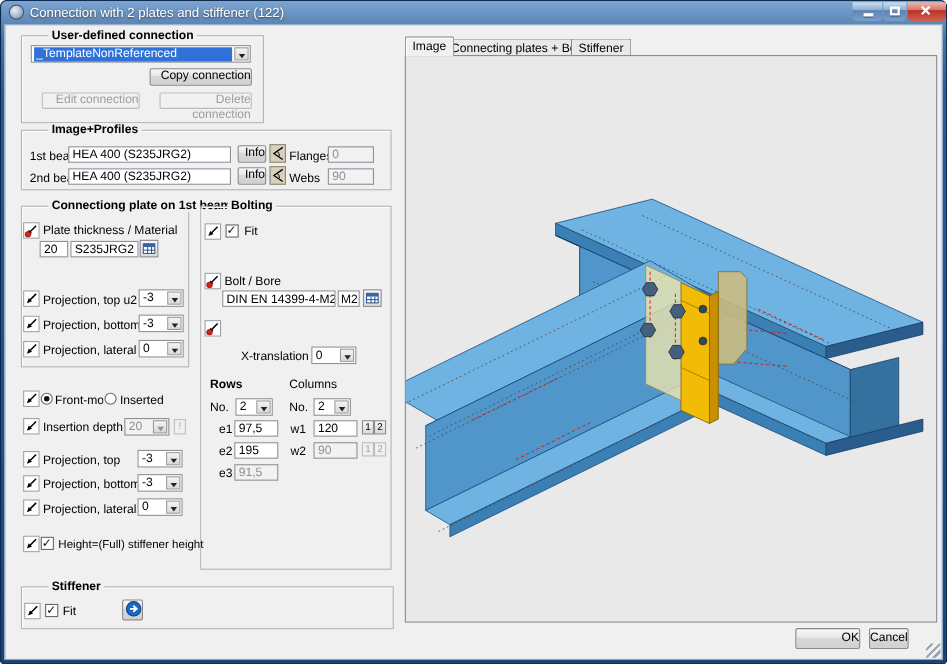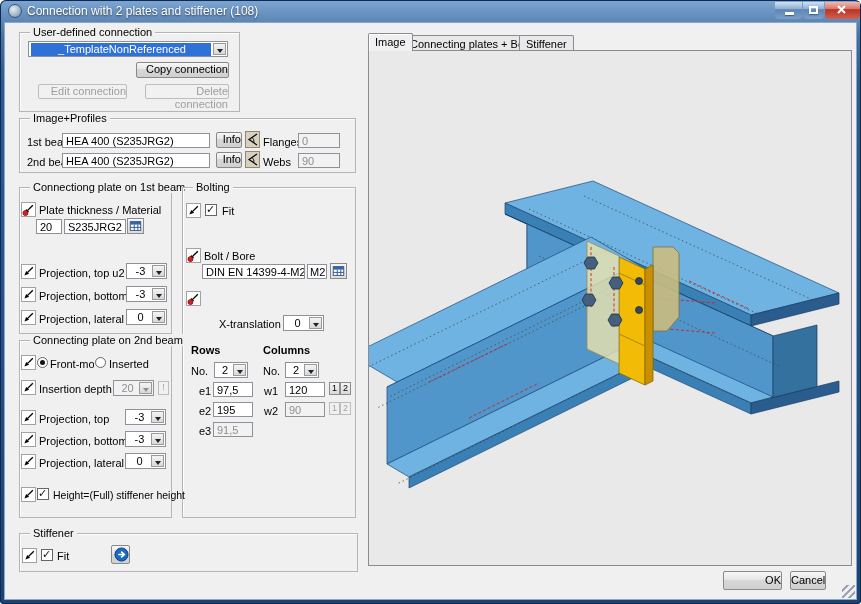--- a/index.html
+++ b/index.html
@@ -18,30 +18,30 @@
   .capbtn{position:absolute;top:2px;height:17px;border:1px solid #1c3least557;border-radius:0 0 4px 4px;
     background:linear-gradient(180deg,#cfe0f2 0%,#8fb0d4 40%,#5d85b4 45%,#7ba0c9 100%);}
   .capbtn.min{left:775px;width:27px;}
   .capbtn.max{left:803px;width:21px;}
   .capbtn.close{left:825px;width:35px;background:linear-gradient(180deg,#f0b8ae 0%,#d9776a 40%,#b93425 45%,#d2604f 100%);}
   .glyph-min{position:absolute;left:50%;bottom:4px;width:9px;height:3px;margin-left:-4px;background:#fff;box-shadow:0 1px 1px rgba(0,0,0,.4);}
   .glyph-max{position:absolute;left:50%;top:4px;width:9px;height:8px;margin-left:-5px;border:2px solid #fff;box-shadow:0 1px 1px rgba(0,0,0,.3);}
   .body{position:absolute;left:4px;top:22px;width:853px;height:578px;background:#f0f0f0;border:1px solid #88a8cc;}
   
   .grp{position:absolute;border:1px solid #b5b5b5;box-shadow:1px 1px 0 #fdfdfd inset;}
-  .grp .cap{position:absolute;top:-7px;left:10px;background:#f0f0f0;padding:0 3px;font-weight:normal;white-space:nowrap;}
+  .grp .cap{position:absolute;top:-7px;left:24px;background:#f0f0f0;padding:0 3px;font-weight:bold;white-space:nowrap;}
   
   .lbl{position:absolute;white-space:nowrap;}
   .inp{position:absolute;background:#fff;border:1px solid #8d9199;padding:1px 3px 0 3px;overflow:hidden;white-space:nowrap;height:15px;line-height:12px;}
   .inp.dis{background:#f2f2f2;color:#8f8f8f;}
   .btn{position:absolute;background:linear-gradient(180deg,#f7f7f7,#e6e6e6 45%,#d8d8d8 46%,#d0d0d0);
     border:1px solid #898989;border-radius:2px;text-align:right;font-size:11px;line-height:13px;cursor:default;}
   .btn.dis{color:#9d9d9d;background:#f1f1f1;border-color:#bdbdbd;}
   .combo{position:absolute;background:#fff;border:1px solid #8d9199;height:16px;}
-  .combo .val{position:absolute;left:3px;top:1px;right:15px;overflow:hidden;white-space:nowrap;line-height:13px;text-align:center;}
+  .combo .val{position:absolute;left:3px;top:1px;right:15px;overflow:hidden;white-space:nowrap;line-height:13px;}
   .combo .arr{position:absolute;top:1px;right:1px;bottom:1px;width:13px;background:linear-gradient(180deg,#f4f4f4,#d8d8d8);border:1px solid #9a9a9a;}
   .combo .arr:after{content:"";position:absolute;left:3px;top:5px;border:3px solid transparent;border-top:4px solid #222;}
   .combo.dis{background:#f2f2f2;}
   .combo.dis .val{color:#8f8f8f;}
   .combo.dis .arr:after{border-top-color:#8f8f8f;}
   .combo.sel .val{background:#2f71d8;color:#fff;left:2px;right:16px;padding-left:2px;}
   .chk{position:absolute;width:12px;height:12px;background:#fff;border:1px solid #666;}
   .chk.on:after{content:"✓";position:absolute;left:0px;top:-2px;font-size:11px;font-weight:bold;color:#111;}
   .rad{position:absolute;width:11px;height:11px;background:#fff;border:1px solid #666;border-radius:50%;}
   .rad.on:after{content:"";position:absolute;left:2px;top:2px;width:5px;height:5px;border-radius:50%;background:#111;}
@@ -68,21 +68,21 @@
   .f-end{fill:var(--beam-end);stroke:#163c63;stroke-width:.7;}
   .dots{stroke:#474747;stroke-width:.8;stroke-dasharray:1.5 2.8;fill:none;}
   .reddash{stroke:#cf2020;stroke-width:.9;stroke-dasharray:3 2.2;fill:none;}
 </style>
 </head>
 <body>
 
 <div class="window">
   <div class="titlebar">
     <span class="win-icon"></span>
-    <span class="win-title">Connection with 2 plates and stiffener (108)</span>
+    <span class="win-title">Connection with 2 plates and stiffener (122)</span>
     <span class="capbtn min">
         <span class="glyph-min"></span>
       </span>
     <span class="capbtn max">
         <span class="glyph-max"></span>
       </span>
     <span class="capbtn close">
       <svg width="33" height="15" viewBox="0 0 33 15">
           <path d="M13,4 L20,11 M20,4 L13,11" stroke="#fff" stroke-width="2"></path>
         </svg>
@@ -219,21 +219,21 @@
         <path d="M2.8,12.2 L8.2,10.2 L4.8,6.8 Z" fill="#000"></path>
         <circle cx="4" cy="11.6" r="3" fill="#d42020" stroke="#7d0c0c" stroke-width=".7"></circle>
       </svg>
   </button>
   <span class="lbl" style="left:219px;top:318px;">X-translation</span>
   <div class="combo" style="left:283px;top:315px;width:41px;">
     <span class="val">0</span>
       <span class="arr"></span>
   </div>
   <span class="lbl" style="left:191px;top:344px;font-weight:bold;">Rows</span>
-  <span class="lbl" style="left:263px;top:344px;font-weight:bold;">Columns</span>
+  <span class="lbl" style="left:263px;top:344px;font-weight:normal;">Columns</span>
   <span class="lbl" style="left:191px;top:365px;">No.</span>
   <div class="combo" style="left:214px;top:362px;width:34px;">
     <span class="val">2</span>
       <span class="arr"></span>
   </div>
   <span class="lbl" style="left:263px;top:365px;">No.</span>
   <div class="combo" style="left:285px;top:362px;width:34px;">
     <span class="val">2</span>
       <span class="arr"></span>
   </div>
@@ -245,23 +245,20 @@
   <span class="minibtn" style="left:340px;top:382px;">2</span>
   <span class="lbl" style="left:199px;top:405px;">e2</span>
   <div class="inp" style="left:213px;top:402px;width:40px;">195</div>
   <span class="lbl" style="left:264px;top:405px;">w2</span>
   <div class="inp dis" style="left:285px;top:402px;width:40px;">90</div>
   <span class="minibtn dis" style="left:329px;top:402px;">1</span>
   <span class="minibtn dis" style="left:340px;top:402px;">2</span>
   <span class="lbl" style="left:199px;top:425px;">e3</span>
   <div class="inp dis" style="left:213px;top:422px;width:40px;">91,5</div>
 
-  <div class="grp" style="left:19px;top:340px;width:153px;height:178px;">
-    <span class="cap">Connecting plate on 2nd beam</span>
-  </div>
   <button class="pick" style="left:21px;top:355px;">
     <svg width="13" height="13" viewBox="0 0 15 15">
         <path d="M12.5,2.5 L6.2,8.8" stroke="#000" stroke-width="1.6"></path>
         <path d="M2.8,12.2 L8.2,10.2 L4.8,6.8 Z" fill="#000"></path>
       </svg>
   </button>
   <span class="rad on" style="left:37px;top:357px;"></span>
   <span class="lbl" style="left:50px;top:358px;width:44px;overflow:hidden;">Front-mounted</span>
   <span class="rad" style="left:95px;top:357px;"></span>
   <span class="lbl" style="left:109px;top:358px;">Inserted</span>

